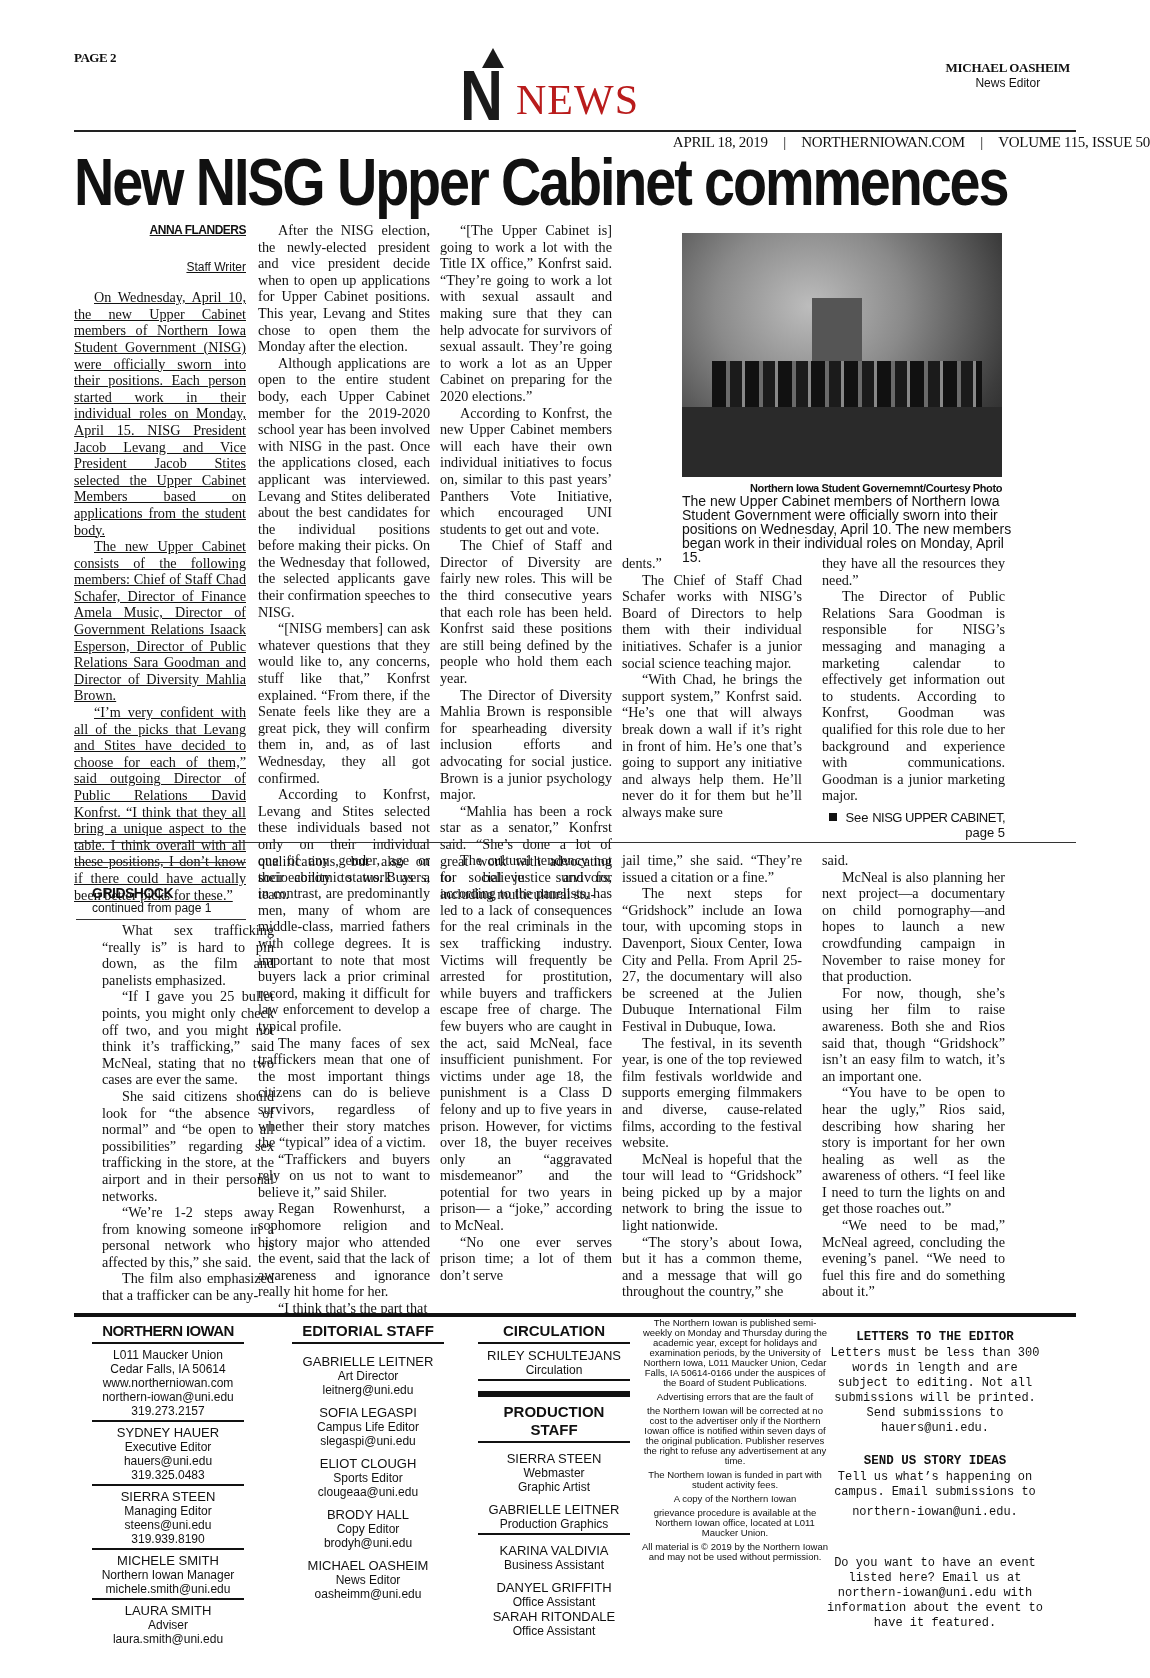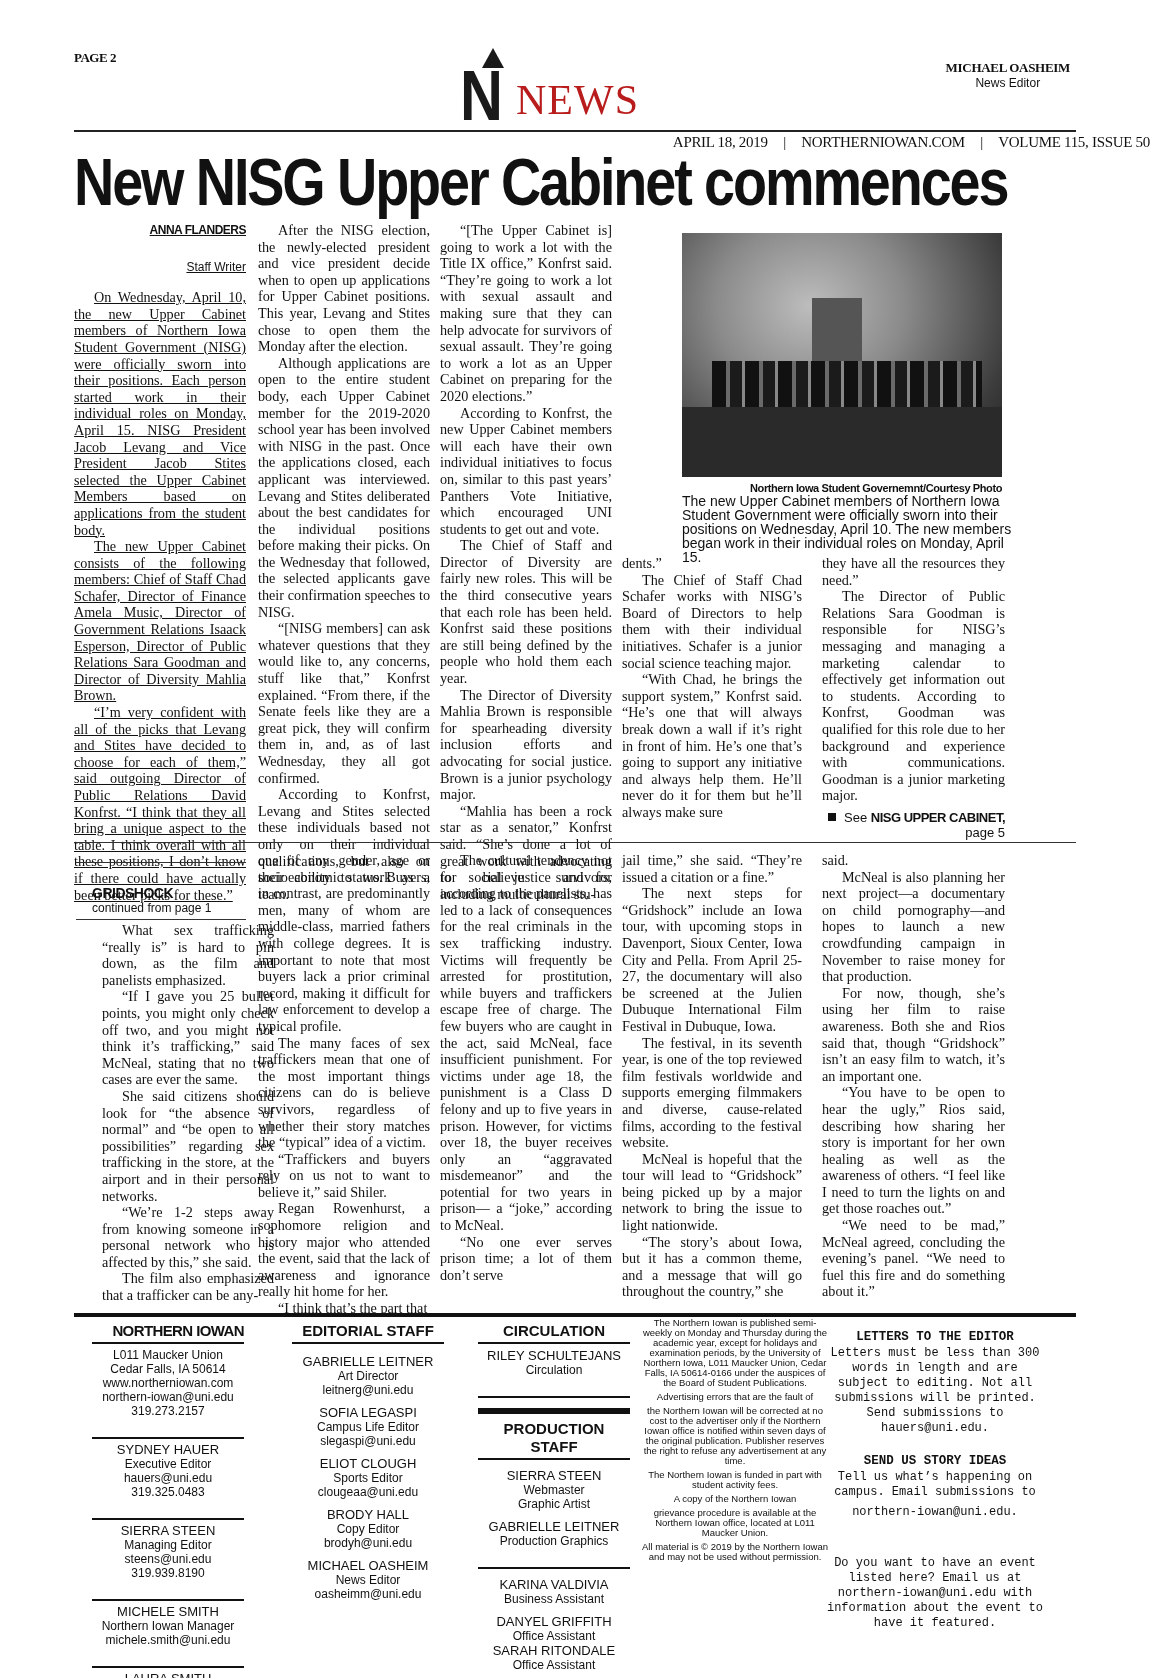--- a/index.html
+++ b/index.html
@@ -28,36 +28,36 @@
 
   .photo { position: absolute; left: 682px; top: 233px; width: 320px; height: 244px; background: radial-gradient(ellipse at 40% 30%, #bdbdbd 0%, #8a8a8a 35%, #3c3c3c 75%, #1a1a1a 100%); overflow: hidden; }
   .photo .floor { position: absolute; left: 0; right: 0; bottom: 0; height: 70px; background: #2a2a2a; }
   .photo .wall-panel { position: absolute; left: 130px; top: 65px; width: 50px; height: 70px; background: #555; }
   .photo .people { position: absolute; left: 30px; right: 20px; top: 128px; height: 80px; background: repeating-linear-gradient(90deg, #111 0 14px, #6a6a6a 14px 18px, #1b1b1b 18px 30px, #888 30px 33px); }
   .photo-credit { position: absolute; left: 620px; width: 382px; top: 482px; text-align: right; font-family: "Liberation Sans", sans-serif; font-weight: bold; font-size: 11px; letter-spacing: -0.4px; }
   .photo-caption { position: absolute; left: 682px; width: 345px; top: 494px; font-family: "Liberation Sans", sans-serif; font-size: 14px; line-height: 14px; }
 
   .see-ref { position: absolute; left: 820px; width: 185px; top: 810px; text-align: right; font-family: "Liberation Sans", sans-serif; font-size: 13px; line-height: 15px; }
   .see-ref .bullet { display: inline-block; width: 8px; height: 8px; background: #111; margin-right: 8px; vertical-align: 1px; }
-  .see-ref b { font-weight: bold; letter-spacing: -0.5px; }
+  .see-ref b { font-weight: normal; letter-spacing: -0.5px; }
 
   .mid-rule { position: absolute; left: 74px; right: 74px; top: 842px; border-top: 1.5px solid #333; }
   .cont-box { position: absolute; left: 76px; width: 170px; top: 862px; border-top: 1px solid #333; border-bottom: 1px solid #333; padding: 22px 0 4px 16px; }
   .cont-title { font-family: "Liberation Sans", sans-serif; font-weight: bold; font-size: 14px; letter-spacing: -0.5px; }
   .cont-sub { font-family: "Liberation Sans", sans-serif; font-size: 12px; }
 
   .bottom-rule { position: absolute; left: 74px; right: 74px; top: 1313px; border-top: 4px solid #111; }
 
   .staff { position: absolute; font-family: "Liberation Sans", sans-serif; text-align: center; font-size: 12px; line-height: 14px; }
   .staff-head { font-weight: bold; font-size: 15px; line-height: 18px; padding-bottom: 2px; border-bottom: 2px solid #111; margin-bottom: 4px; }
-  .staff-head.condensed { letter-spacing: -0.6px; text-align: right; }
+  .staff-head.condensed { letter-spacing: -0.6px; }
   .s-name { font-size: 13px; line-height: 15px; }
   .s-role { font-size: 12px; line-height: 14px; }
   .s-block { margin-bottom: 8px; }
-  .s-div { border-bottom: 2px solid #111; padding-bottom: 19px; margin-bottom: 3px; }
+  .s-div { border-bottom: 2px solid #111; padding-bottom: 2px; margin-bottom: 3px; }
   .thick { border-top: 6px solid #111; margin: 10px 0 6px; }
   .legal { position: absolute; left: 640px; width: 190px; top: 1318px; font-family: "Liberation Sans", sans-serif; font-size: 9.5px; line-height: 10px; text-align: center; }
   .legal p { margin-bottom: 4px; }
   .letters { position: absolute; left: 825px; width: 220px; top: 1330px; font-family: Liberation Mono, monospace; font-size: 12px; line-height: 15px; text-align: center; }
   .letters h4 { font-size: 12.5px; font-weight: bold; margin-bottom: 1px; }
   .letters .gap { height: 18px; }
 </style>
 </head>
 <body>
 

